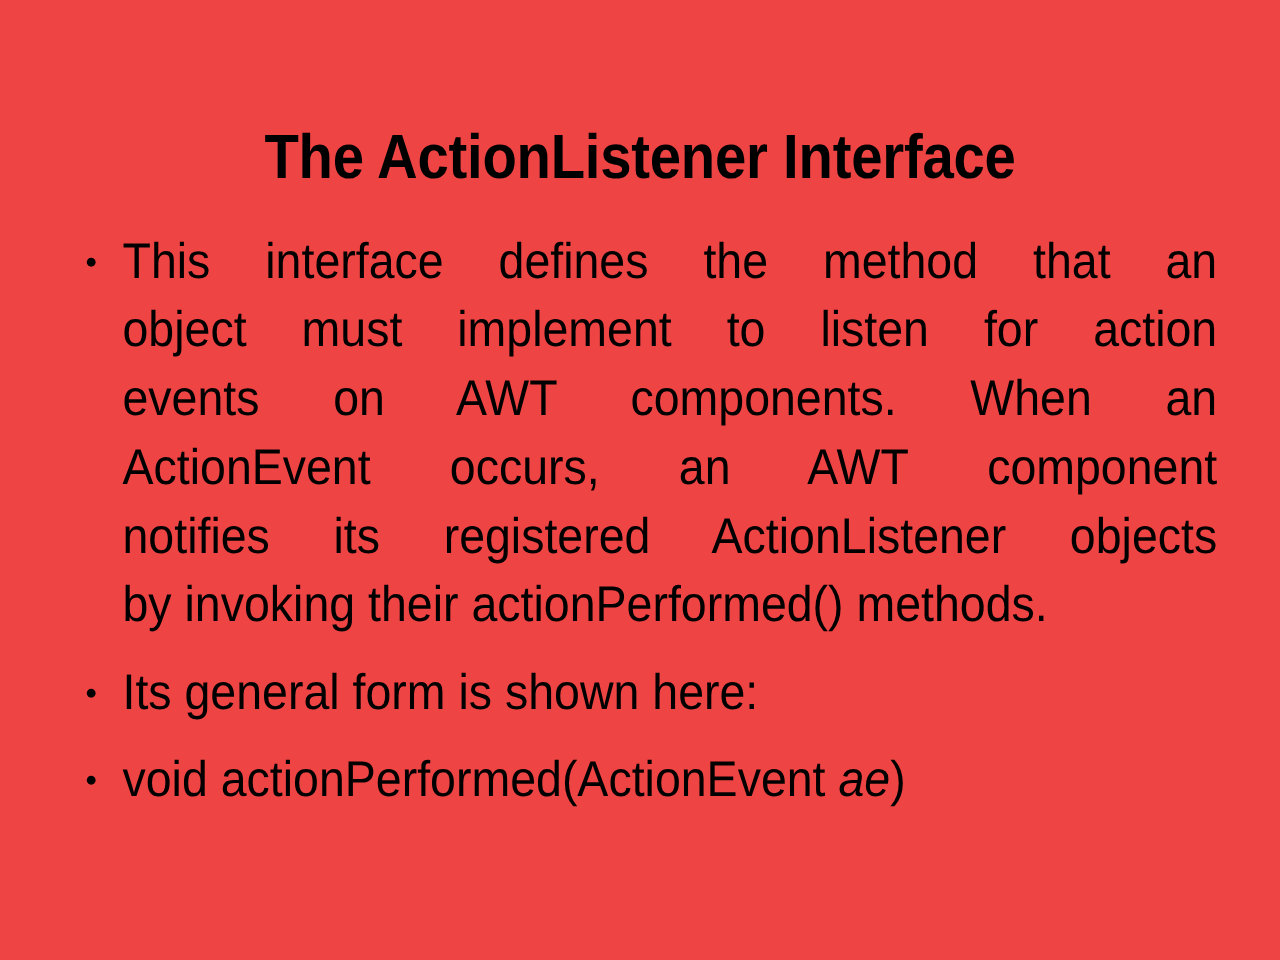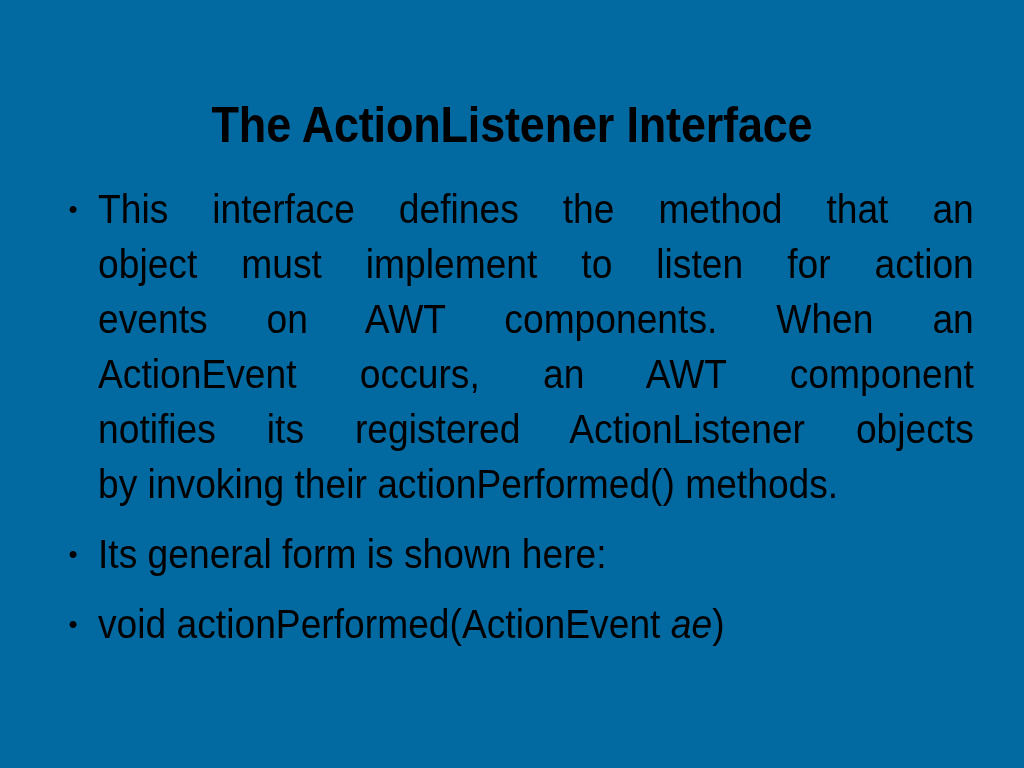--- a/index.html
+++ b/index.html
@@ -13,21 +13,21 @@
     background: #ffffff;
     font-family: "Liberation Sans", "DejaVu Sans", sans-serif;
     color: #000000;
     overflow: hidden;
   }
 
   .slide {
     position: relative;
     width: 1024px;
     height: 768px;
-    background: #0369a1;
+    background: #ef4444;
     box-sizing: border-box;
   }
 
   
   .slide-title {
     position: absolute;
     left: 0;
     top: 62px;
     width: 1024px;
     text-align: center;

